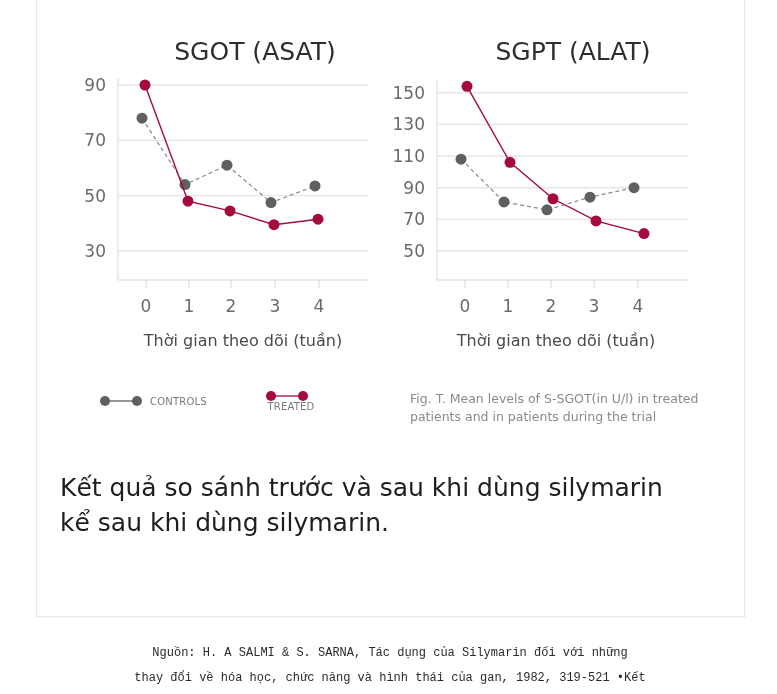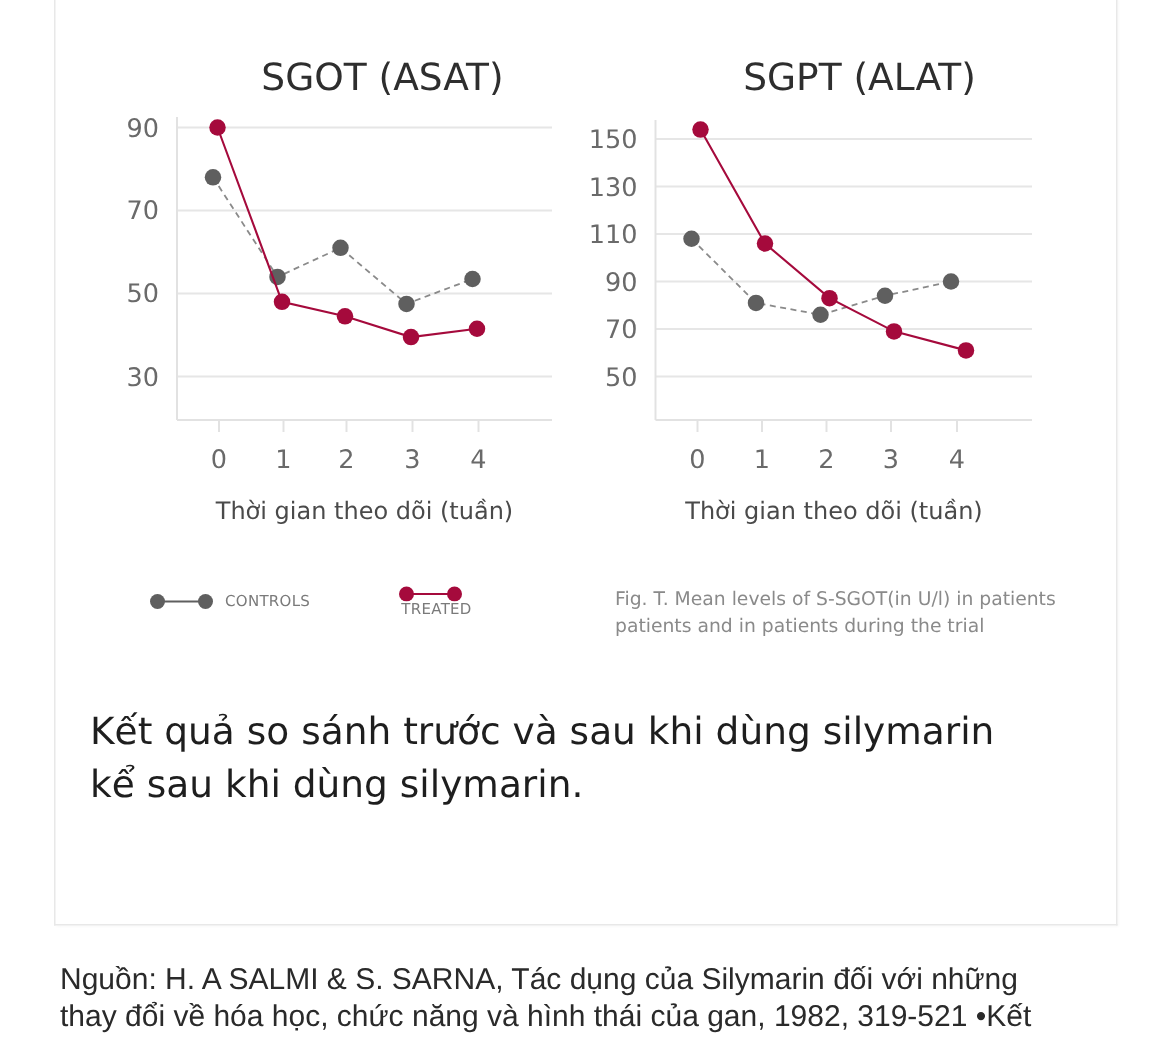--- a/index.html
+++ b/index.html
@@ -6,21 +6,21 @@
   body { width:777px; height:694px; position:relative; overflow:hidden; font-family:"Liberation Sans", sans-serif; color:#333; }
   .card { position:absolute; left:36px; top:-2px; width:707px; height:618px; border:1px solid #e8e8e8; border-top:none; box-shadow:1px 1px 2px rgba(0,0,0,0.04); background:#fff; }
   .chart-svg { position:absolute; left:0; top:0; }
   .chart-title { font-family:"DejaVu Sans", sans-serif; font-size:25px; fill:#2e2e2e; }
   .tick { font-family:"DejaVu Sans", sans-serif; font-size:17px; fill:#6a6a6a; }
   .xlabel { font-family:"DejaVu Sans", sans-serif; font-size:16px; fill:#4a4a4a; }
   .legend { position:absolute; top:390px; height:22px; display:flex; align-items:center; font-family:"DejaVu Sans", sans-serif; font-size:10px; color:#7a7a7a; letter-spacing:0.2px; }
   .legend svg { margin-right:8px; }
   .caption { position:absolute; left:410px; top:390px; width:320px; font-family:"DejaVu Sans", sans-serif; font-size:12.5px; line-height:18px; color:#8a8a8a; }
   .summary { position:absolute; left:60px; top:470px; width:660px; text-align:left; font-family:"DejaVu Sans", sans-serif; font-size:25px; line-height:35px; color:#1e1e1e; }
-  .source { position:absolute; left:40px; top:641px; width:700px; font-family:Liberation Sans, sans-serif; font-size:20px; line-height:25px; color:#2a2a2a; }
+  .source { position:absolute; left:40px; top:641px; width:700px; text-align:center; font-family:Liberation Mono, monospace; font-size:12px; line-height:25px; color:#2a2a2a; }
 </style>
 </head>
 <body>
 
 <div class="card"></div>
 
 <svg class="chart-svg" id="charts" width="777" height="380">
     <g>
       <text x="255" y="60" text-anchor="middle" class="chart-title">SGOT (ASAT)</text>
       <line x1="118" y1="251" x2="368" y2="251" stroke="#e6e6e6" stroke-width="1.4"></line>
@@ -118,21 +118,21 @@
 <div class="legend" style="left:266px;flex-direction:column;">
   <svg width="42" height="12">
     <line x1="5" y1="6" x2="37" y2="6" stroke="#a50a3c" stroke-width="1.3"></line>
     <circle cx="5" cy="6" r="5" fill="#a50a3c"></circle>
     <circle cx="37" cy="6" r="5" fill="#a50a3c"></circle>
   </svg>
   <span>TREATED</span>
 </div>
 
 <div class="caption">
-  <div>Fig. T. Mean levels of S-SGOT(in U/l) in patients</div>
+  <div>Fig. T. Mean levels of S-SGOT(in U/l) in treated</div>
   <div>patients and in patients during the trial</div>
 </div>
 
 <div class="summary">
   <div>Kết quả so sánh trước và sau khi dùng silymarin</div>
   <div>kể sau khi dùng silymarin.</div>
 </div>
 
 <div class="source">
   <div>Nguồn: H. A SALMI &amp; S. SARNA, Tác dụng của Silymarin đối với những</div>

